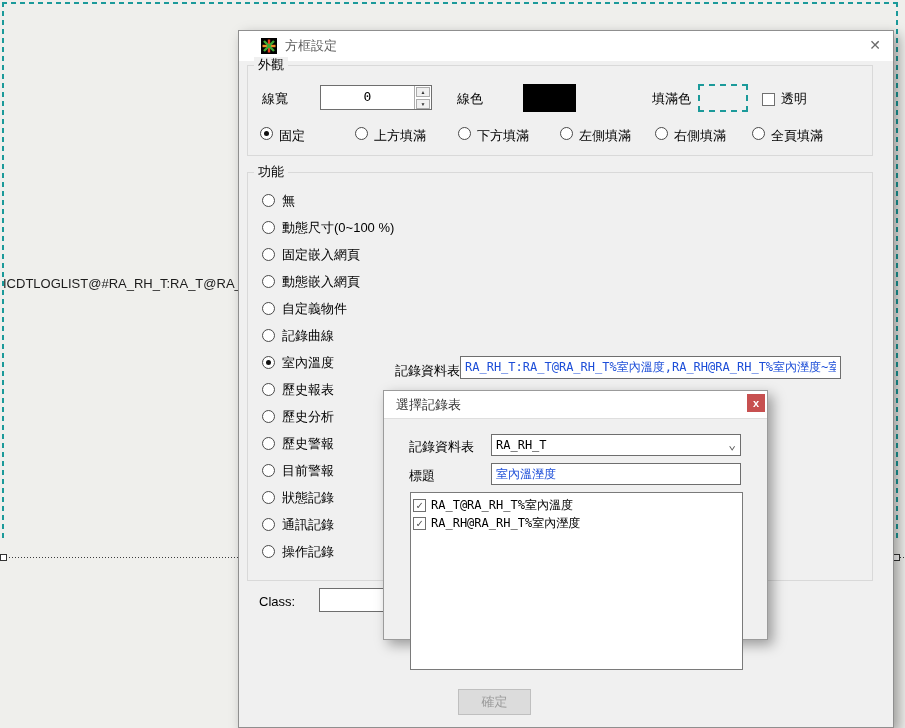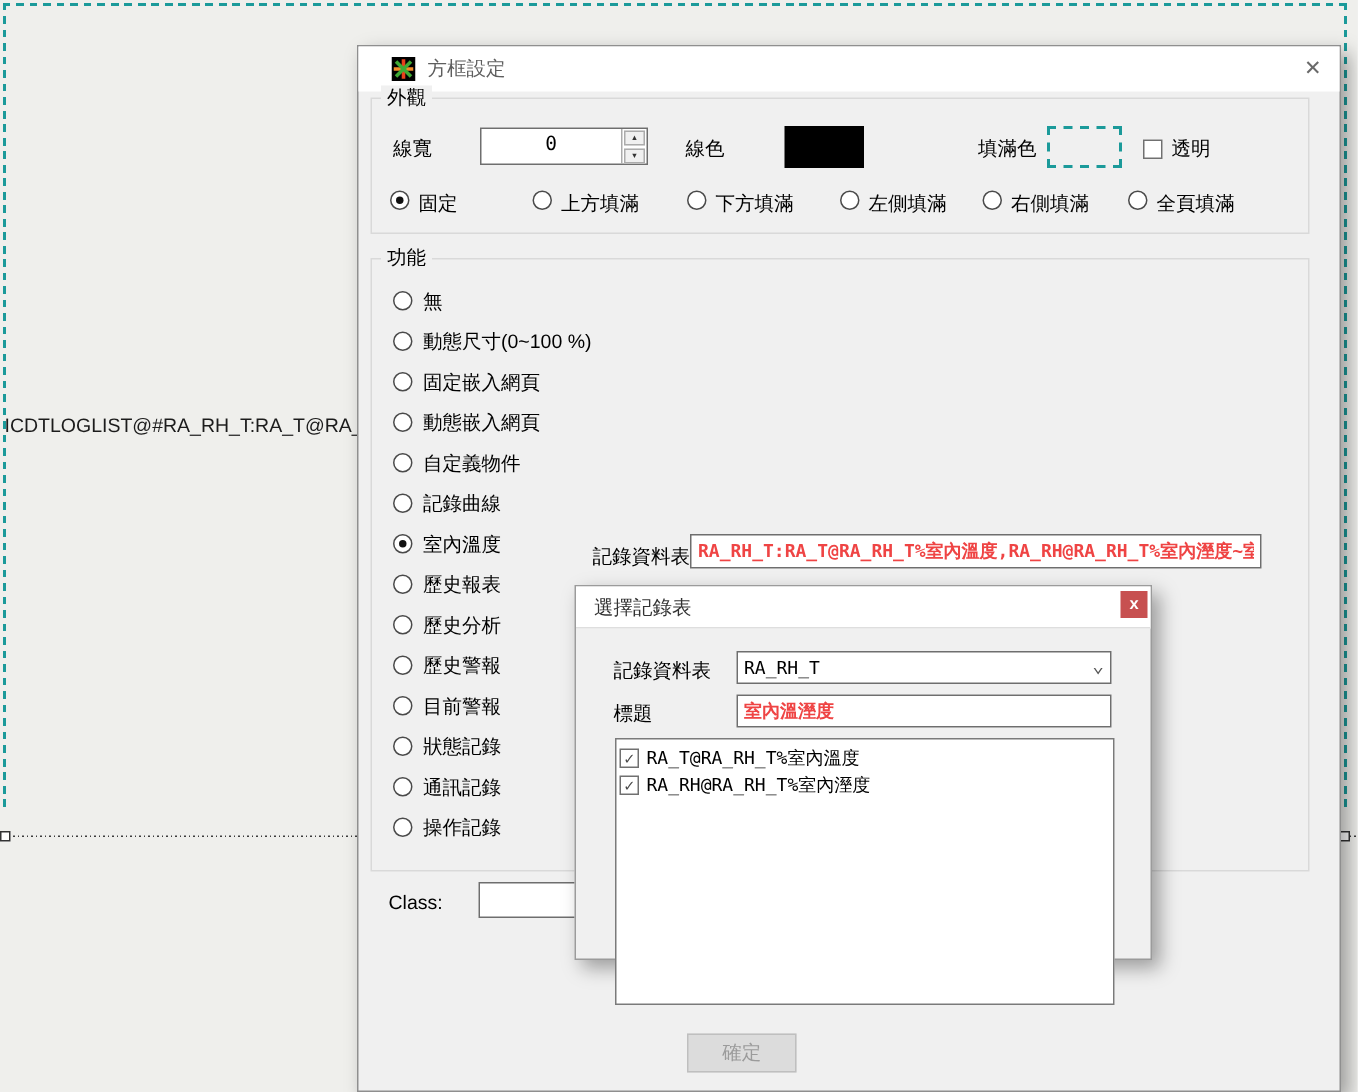--- a/index.html
+++ b/index.html
@@ -41,21 +41,21 @@
   .rb { width:13px; height:13px; border:1px solid #4a4a4a; border-radius:50%; background:#fff; position:relative; flex:none; display:inline-block; }
   .rb.on::after { content:""; position:absolute; left:3px; top:3px; width:5px; height:5px; border-radius:50%; background:#111; }
   .radio-item { position:absolute; top:0; display:flex; align-items:flex-start; gap:6px; font-size:13px; height:20px; }
   .fn-item { display:flex; align-items:center; gap:7px; height:27px; font-size:13px; }
 
   
   .cb { width:13px; height:13px; border:1px solid #707070; background:#fff; font-size:11px; line-height:11px; text-align:center; color:#4a4a4a; flex:none; }
 
   
   .tin { position:absolute; background:#fff; border:1px solid #6e6e6e; font-size:12px; padding:1px 4px;
-         font-family:"DejaVu Sans Mono",monospace; color:#ef4444; outline:none;font-weight:bold; }
+         font-family:"DejaVu Sans Mono",monospace; color:#1d4ed8; outline:none; }
   .spinner { position:absolute; background:#fff; border:1px solid #6e6e6e; display:flex; }
   .spin-val { flex:1; text-align:center; font-size:13px; line-height:22px; font-family:"DejaVu Sans Mono",monospace; }
   .spin-col { width:17px; display:flex; flex-direction:column; border-left:1px solid #ababab; }
   .spin-btn { flex:1; background:#f0f0f0; border:1px solid #ababab; margin:1px; font-size:5px; line-height:8px; text-align:center; color:#333; cursor:default; }
 
   .swatch { position:absolute; }
   .swatch-line { background:#000; }
   .swatch-fill { background:#f0f0f0; border:2px dashed #1b9a9a; }
 
   .chk-row { position:absolute; display:flex; align-items:center; gap:6px; font-size:13px;text-align:center; }

